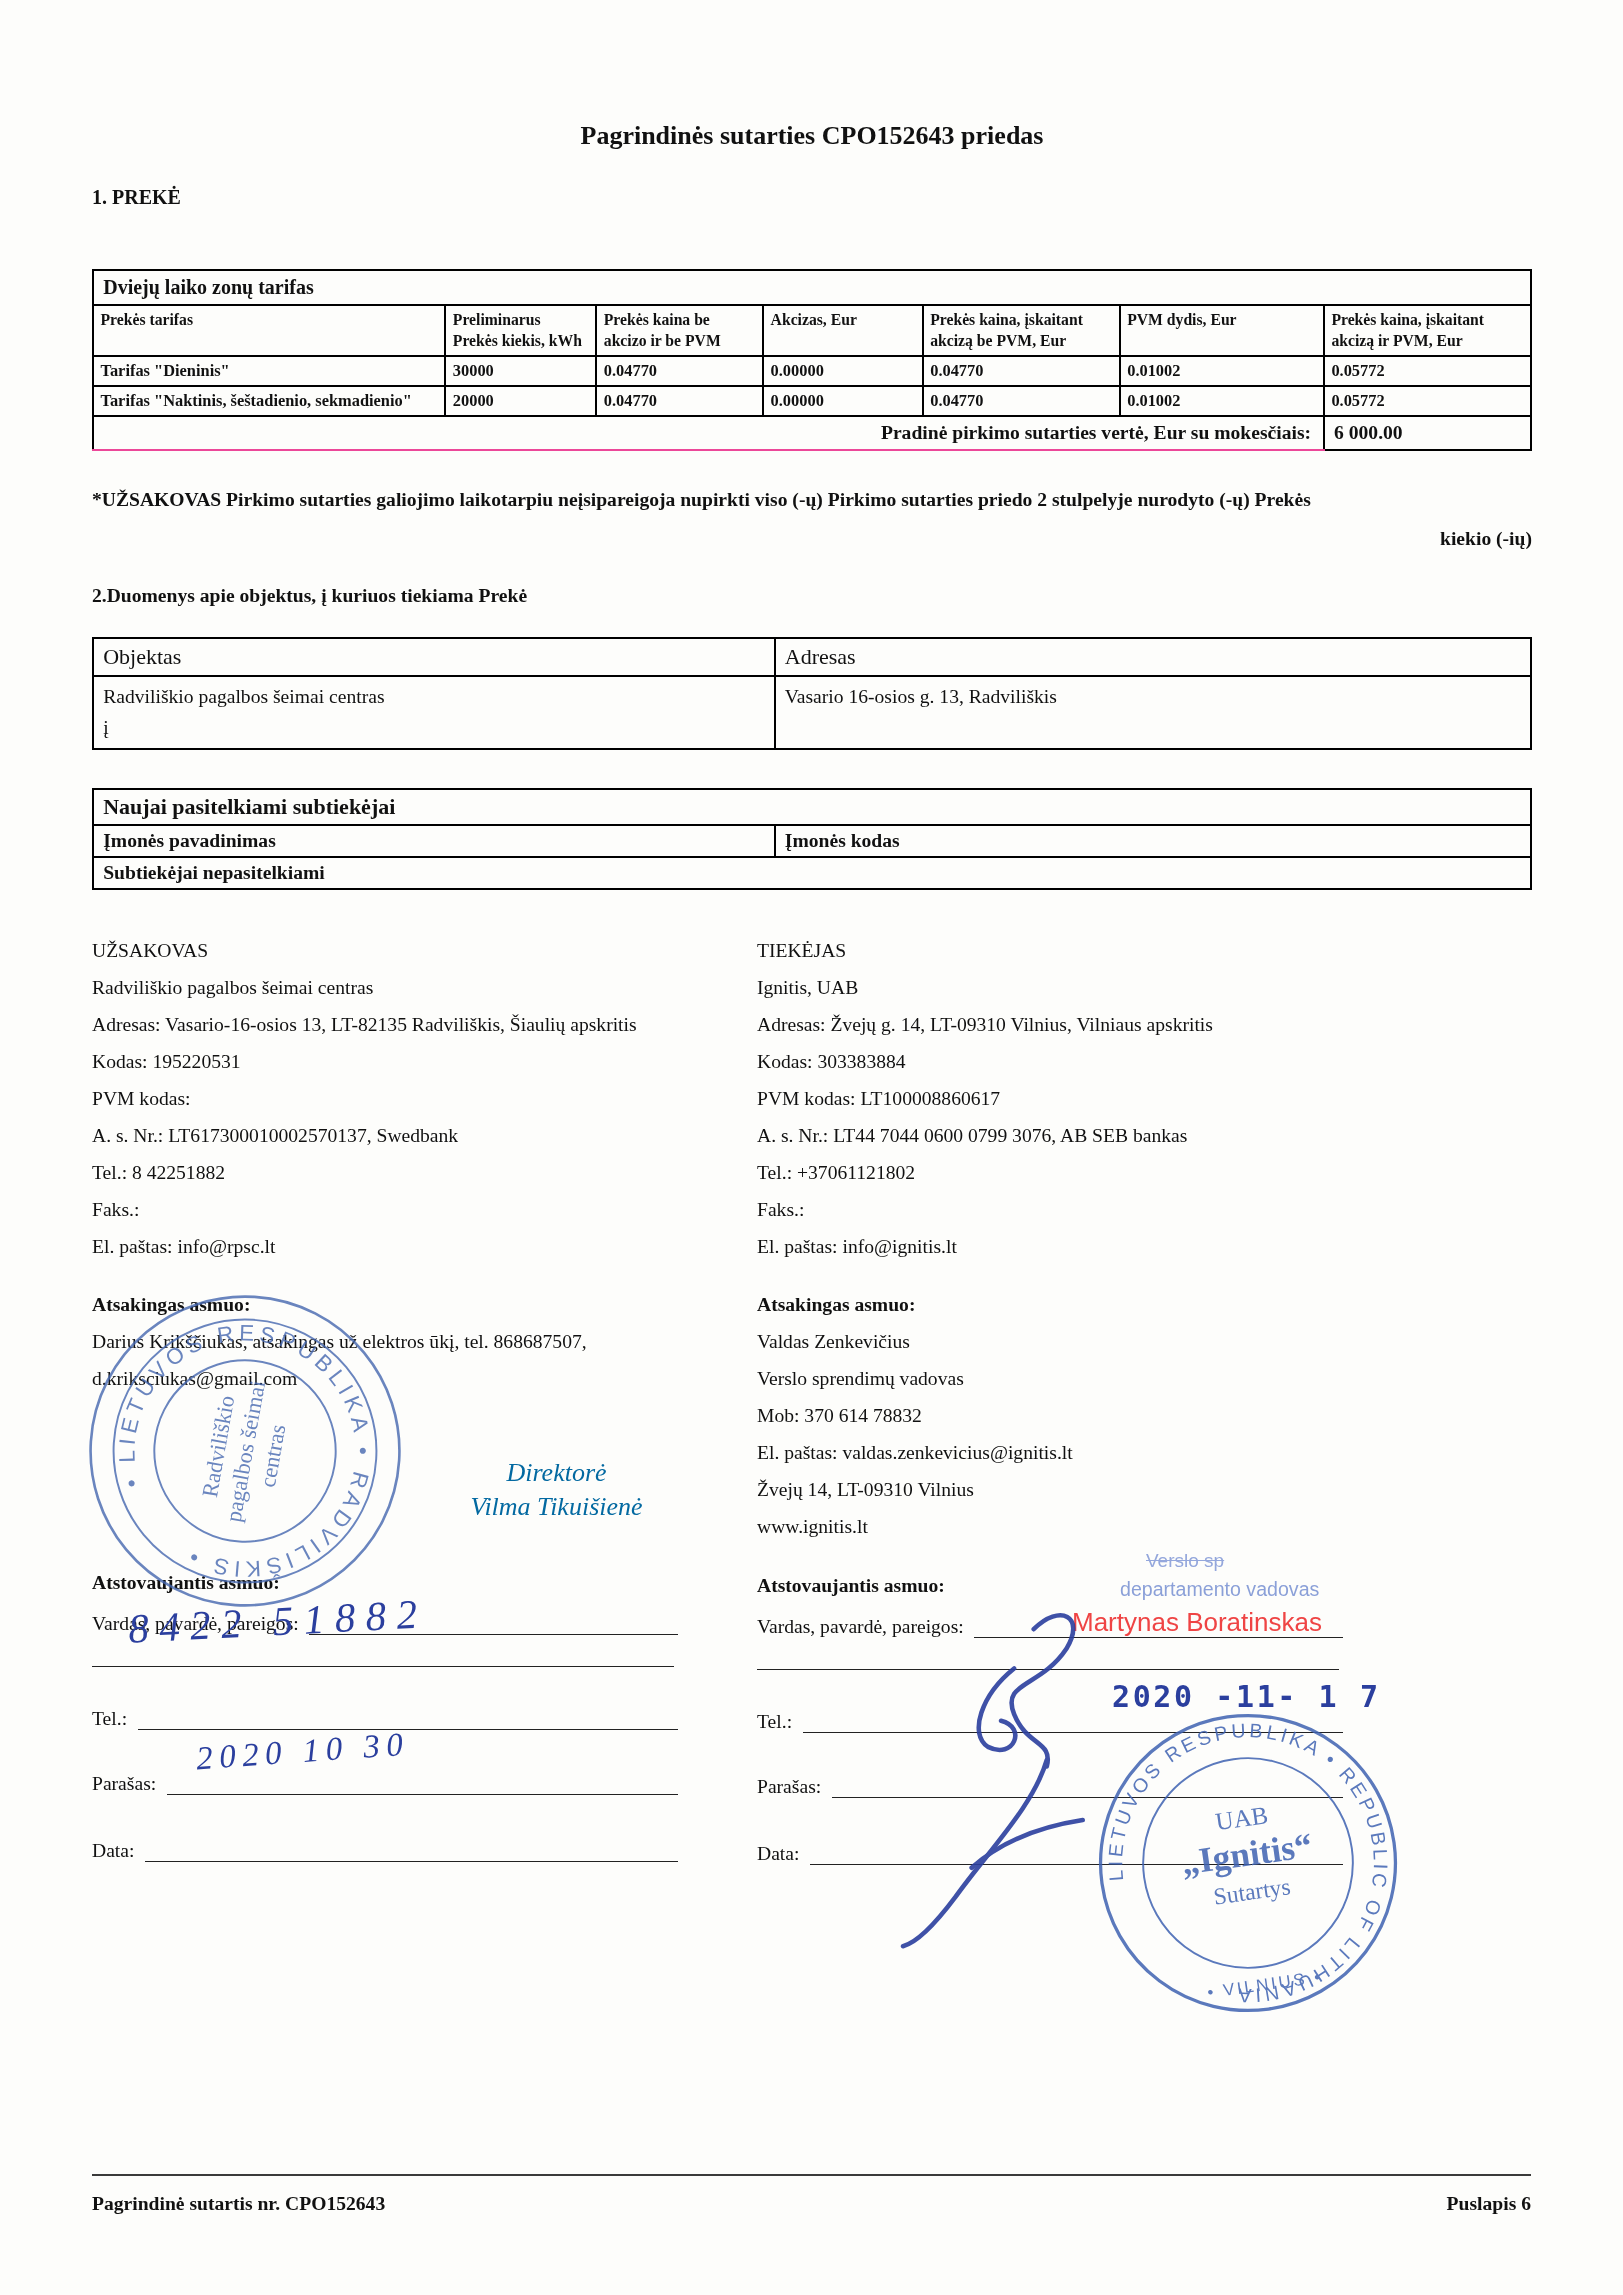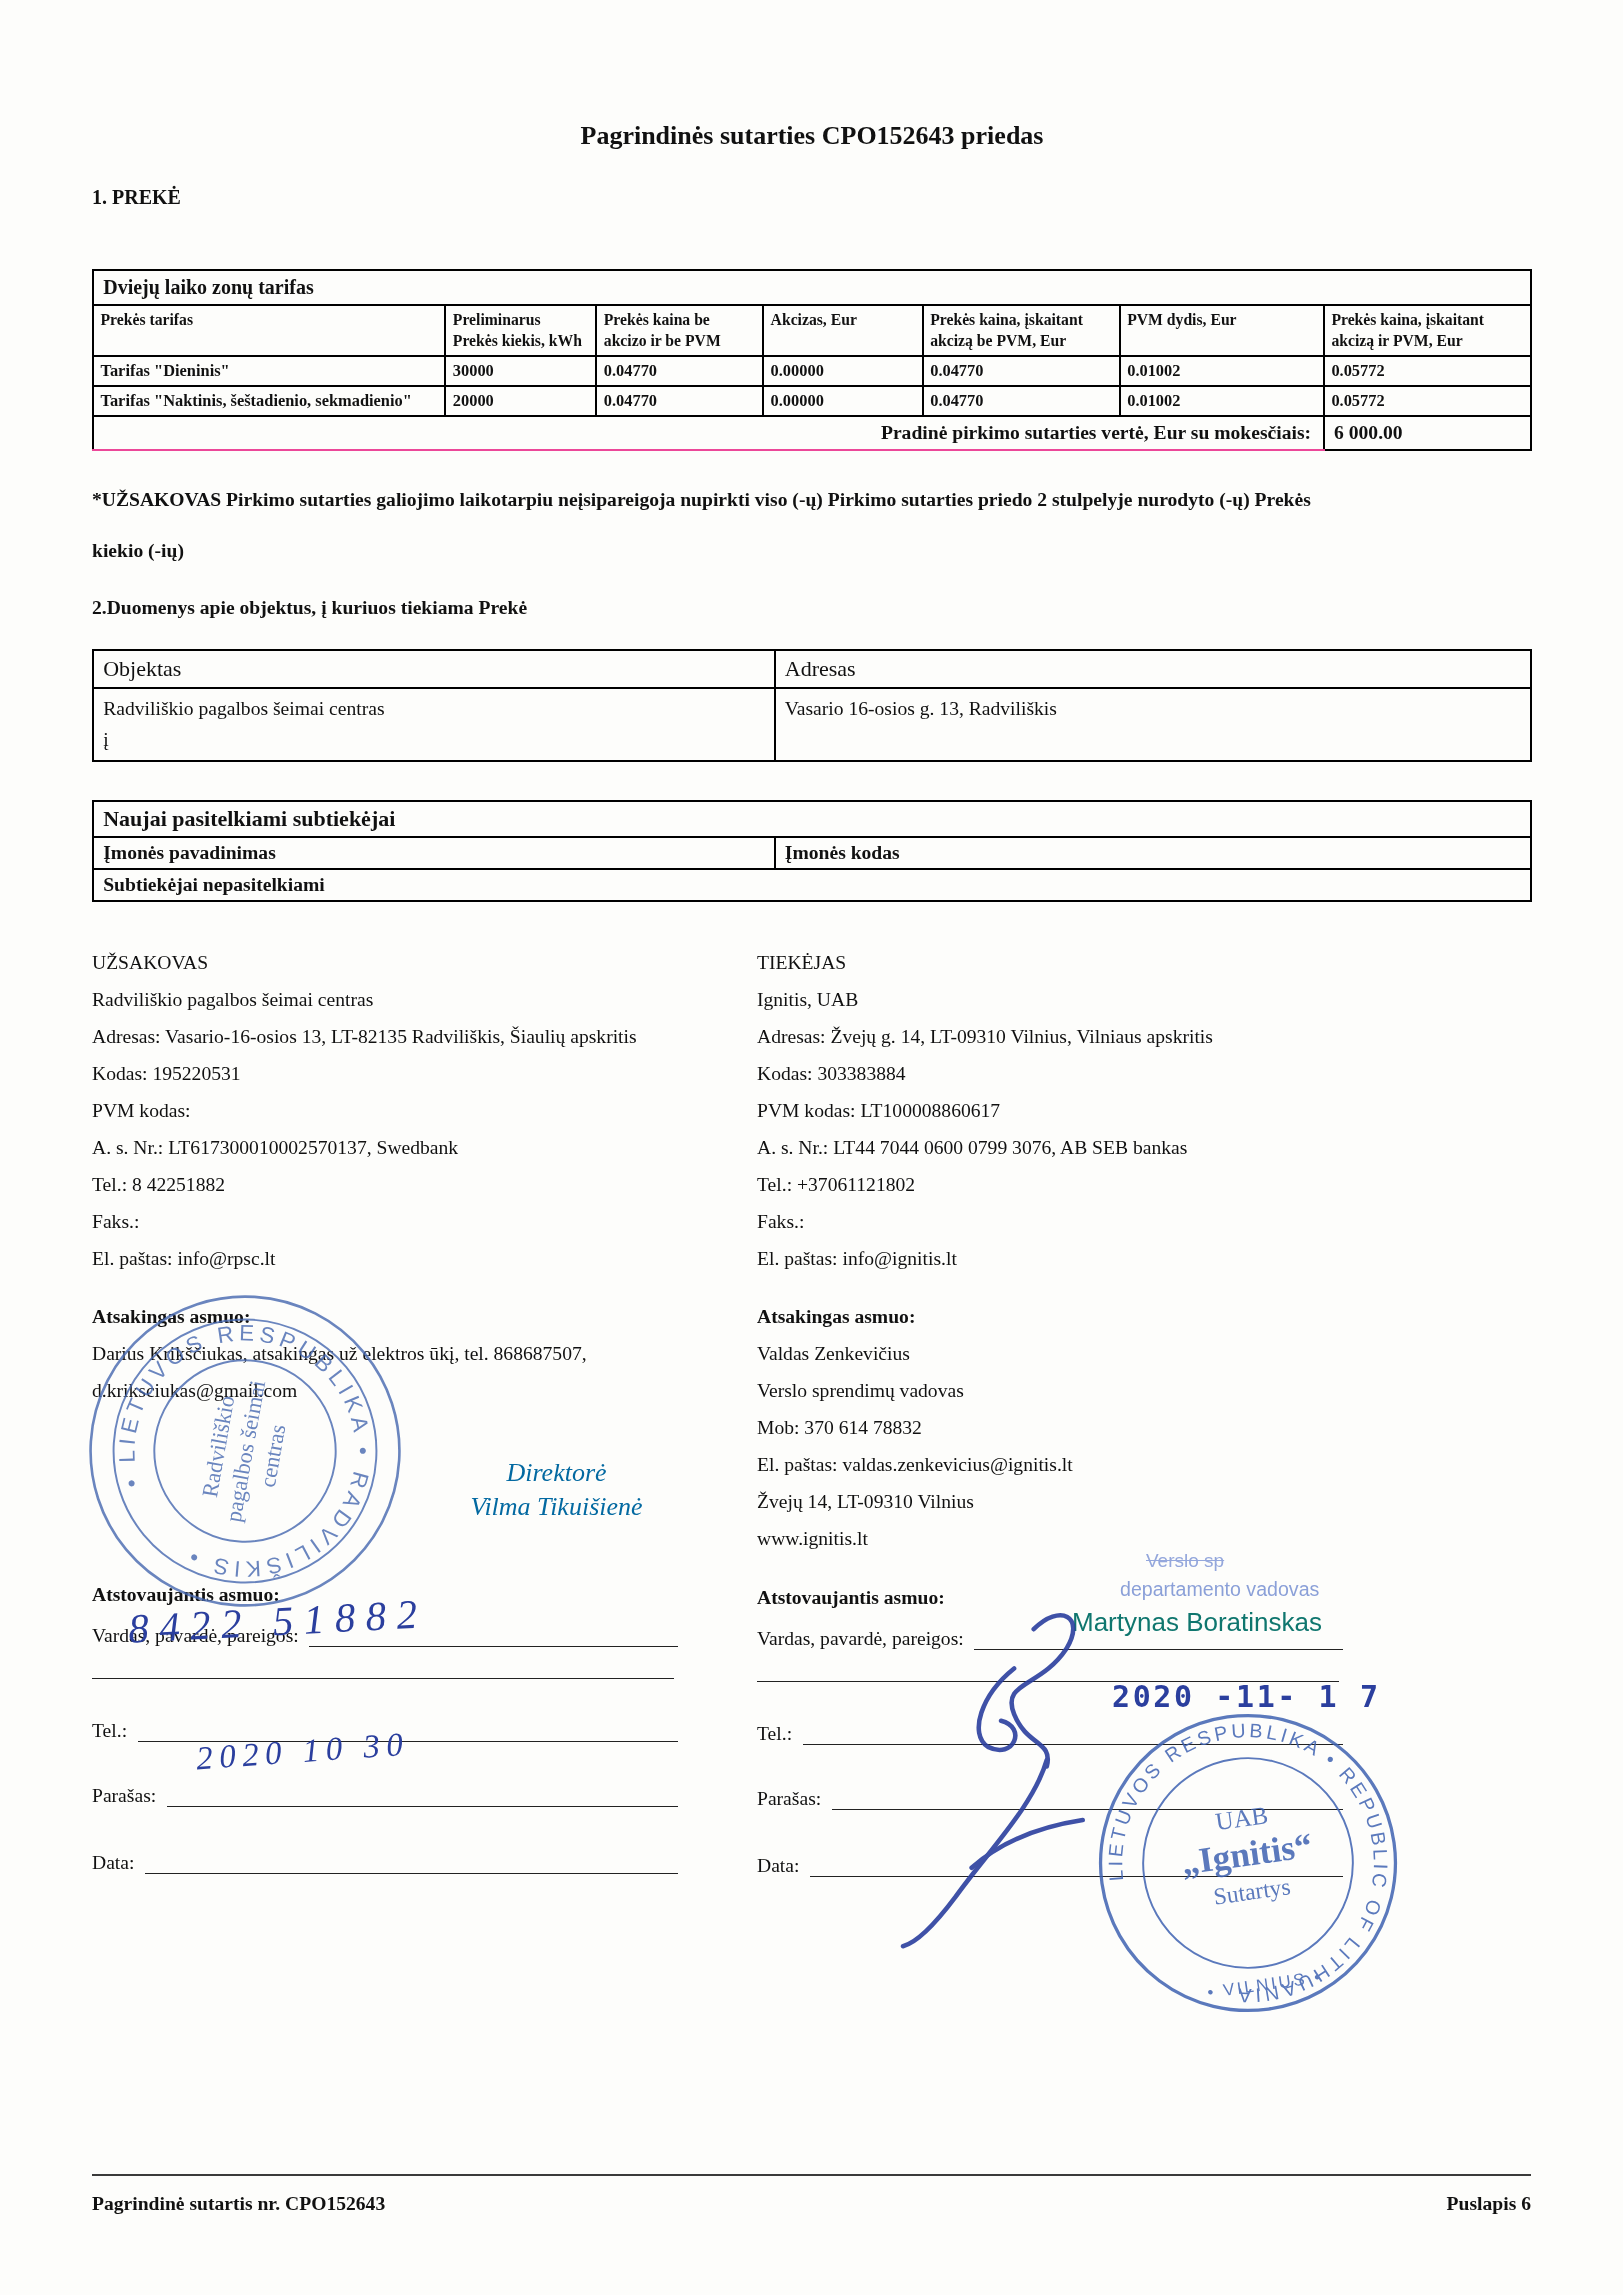--- a/index.html
+++ b/index.html
@@ -19,21 +19,21 @@
   .tariff th, .tariff td { border:2px solid #000; }
   .tariff .tt-title { font-size:20px; font-weight:bold; padding:5.2px 9.2px; }
   .tariff th { font-size:15.7px; font-weight:bold; text-align:left; vertical-align:top; padding:3.9px 6.5px; line-height:1.3; }
   .tariff td.data { font-size:16.4px; font-weight:bold; padding:3.9px 6.5px; vertical-align:top; }
   .tariff .tf-label { border:none; border-left:2px solid #000; border-bottom:2px solid #ec4899;
     text-align:right; font-weight:bold; font-size:19.6px; padding:5.2px 11.8px; }
   .tariff .tf-value { font-weight:bold; font-size:19.6px; padding:5.2px 9.2px;border-radius:9px; }
 
   .note-line { font-weight:bold; font-size:19.6px; }
   .note-1 { margin-top:38px; }
-  .note-2 { margin-top:29px; }
+  .note-2 { margin-top:17px;text-align:right; }
 
   .objects { margin-top:30px; }
   .objects td { border:2px solid #000; padding:5.2px 9.2px; vertical-align:top; }
   .obj-head { font-size:22px; font-weight:normal;border-radius:18px; }
   .obj-cell { font-size:19.6px; line-height:1.55; }
 
   .subs { margin-top:38px; }
   .subs td { border:2px solid #000; padding:3.9px 9.2px; vertical-align:top; }
   .subs .subs-title { font-size:22px; font-weight:bold; }
   .subs .subs-head { font-size:19.6px; font-weight:bold; }
@@ -57,21 +57,21 @@
   .row-data { margin-top:41px; }
 
   
   .ink { position:absolute; color:#2b3f9e; white-space:nowrap; }
   #tel-hand  { left:128px; top:1597px; font-size:41px; font-style:italic; letter-spacing:10.5px; transform:rotate(-3deg); }
   #data-hand { left:196px; top:1733px; font-size:33px; font-style:italic; letter-spacing:6.5px; transform:rotate(-4deg); }
   #direktore-note { left:406px; top:1456px; width:301px; text-align:center; color:#0369a1;
      font-size:26px; font-style:italic; line-height:34px; white-space:nowrap; }
   #stamp-text-1 { left:1146px; top:1550px; font-family:"Liberation Sans",sans-serif; font-size:19px; color:#94a7dc; text-decoration:line-through; }
   #stamp-text-2 { left:1120px; top:1578px; font-family:"Liberation Sans",sans-serif; font-size:19.6px; color:#8ba0d8; }
-  #stamp-name   { left:1072px; top:1607px; font-family:"Liberation Sans",sans-serif; font-size:26px; color:#0f766e; }
+  #stamp-name   { left:1072px; top:1607px; font-family:"Liberation Sans",sans-serif; font-size:26px; color:#ef4444; }
   #date-stamp   { left:1112px; top:1679px; font-family:"DejaVu Sans Mono",monospace; font-size:30px; font-weight:bold; letter-spacing:2.6px; color:#2b3f9e; }
 
   #stamp-left  { position:absolute; left:84px;  top:1290px; width:322px; height:322px; color:#4668b0; opacity:.8;  transform:rotate(-18deg); }
   #stamp-right { position:absolute; left:1094px; top:1709px; width:308px; height:308px; color:#3f63b2; opacity:.85; transform:rotate(-8deg); }
   #signature-ink { position:absolute; left:818px; top:1590px; }
 
   .footer { position:absolute; left:92px; right:92px; top:2174px; border-top:2px solid #3a3a3a;
     padding-top:17px; display:flex; justify-content:space-between; font-weight:bold; font-size:19.6px; }
 </style>
 </head>

